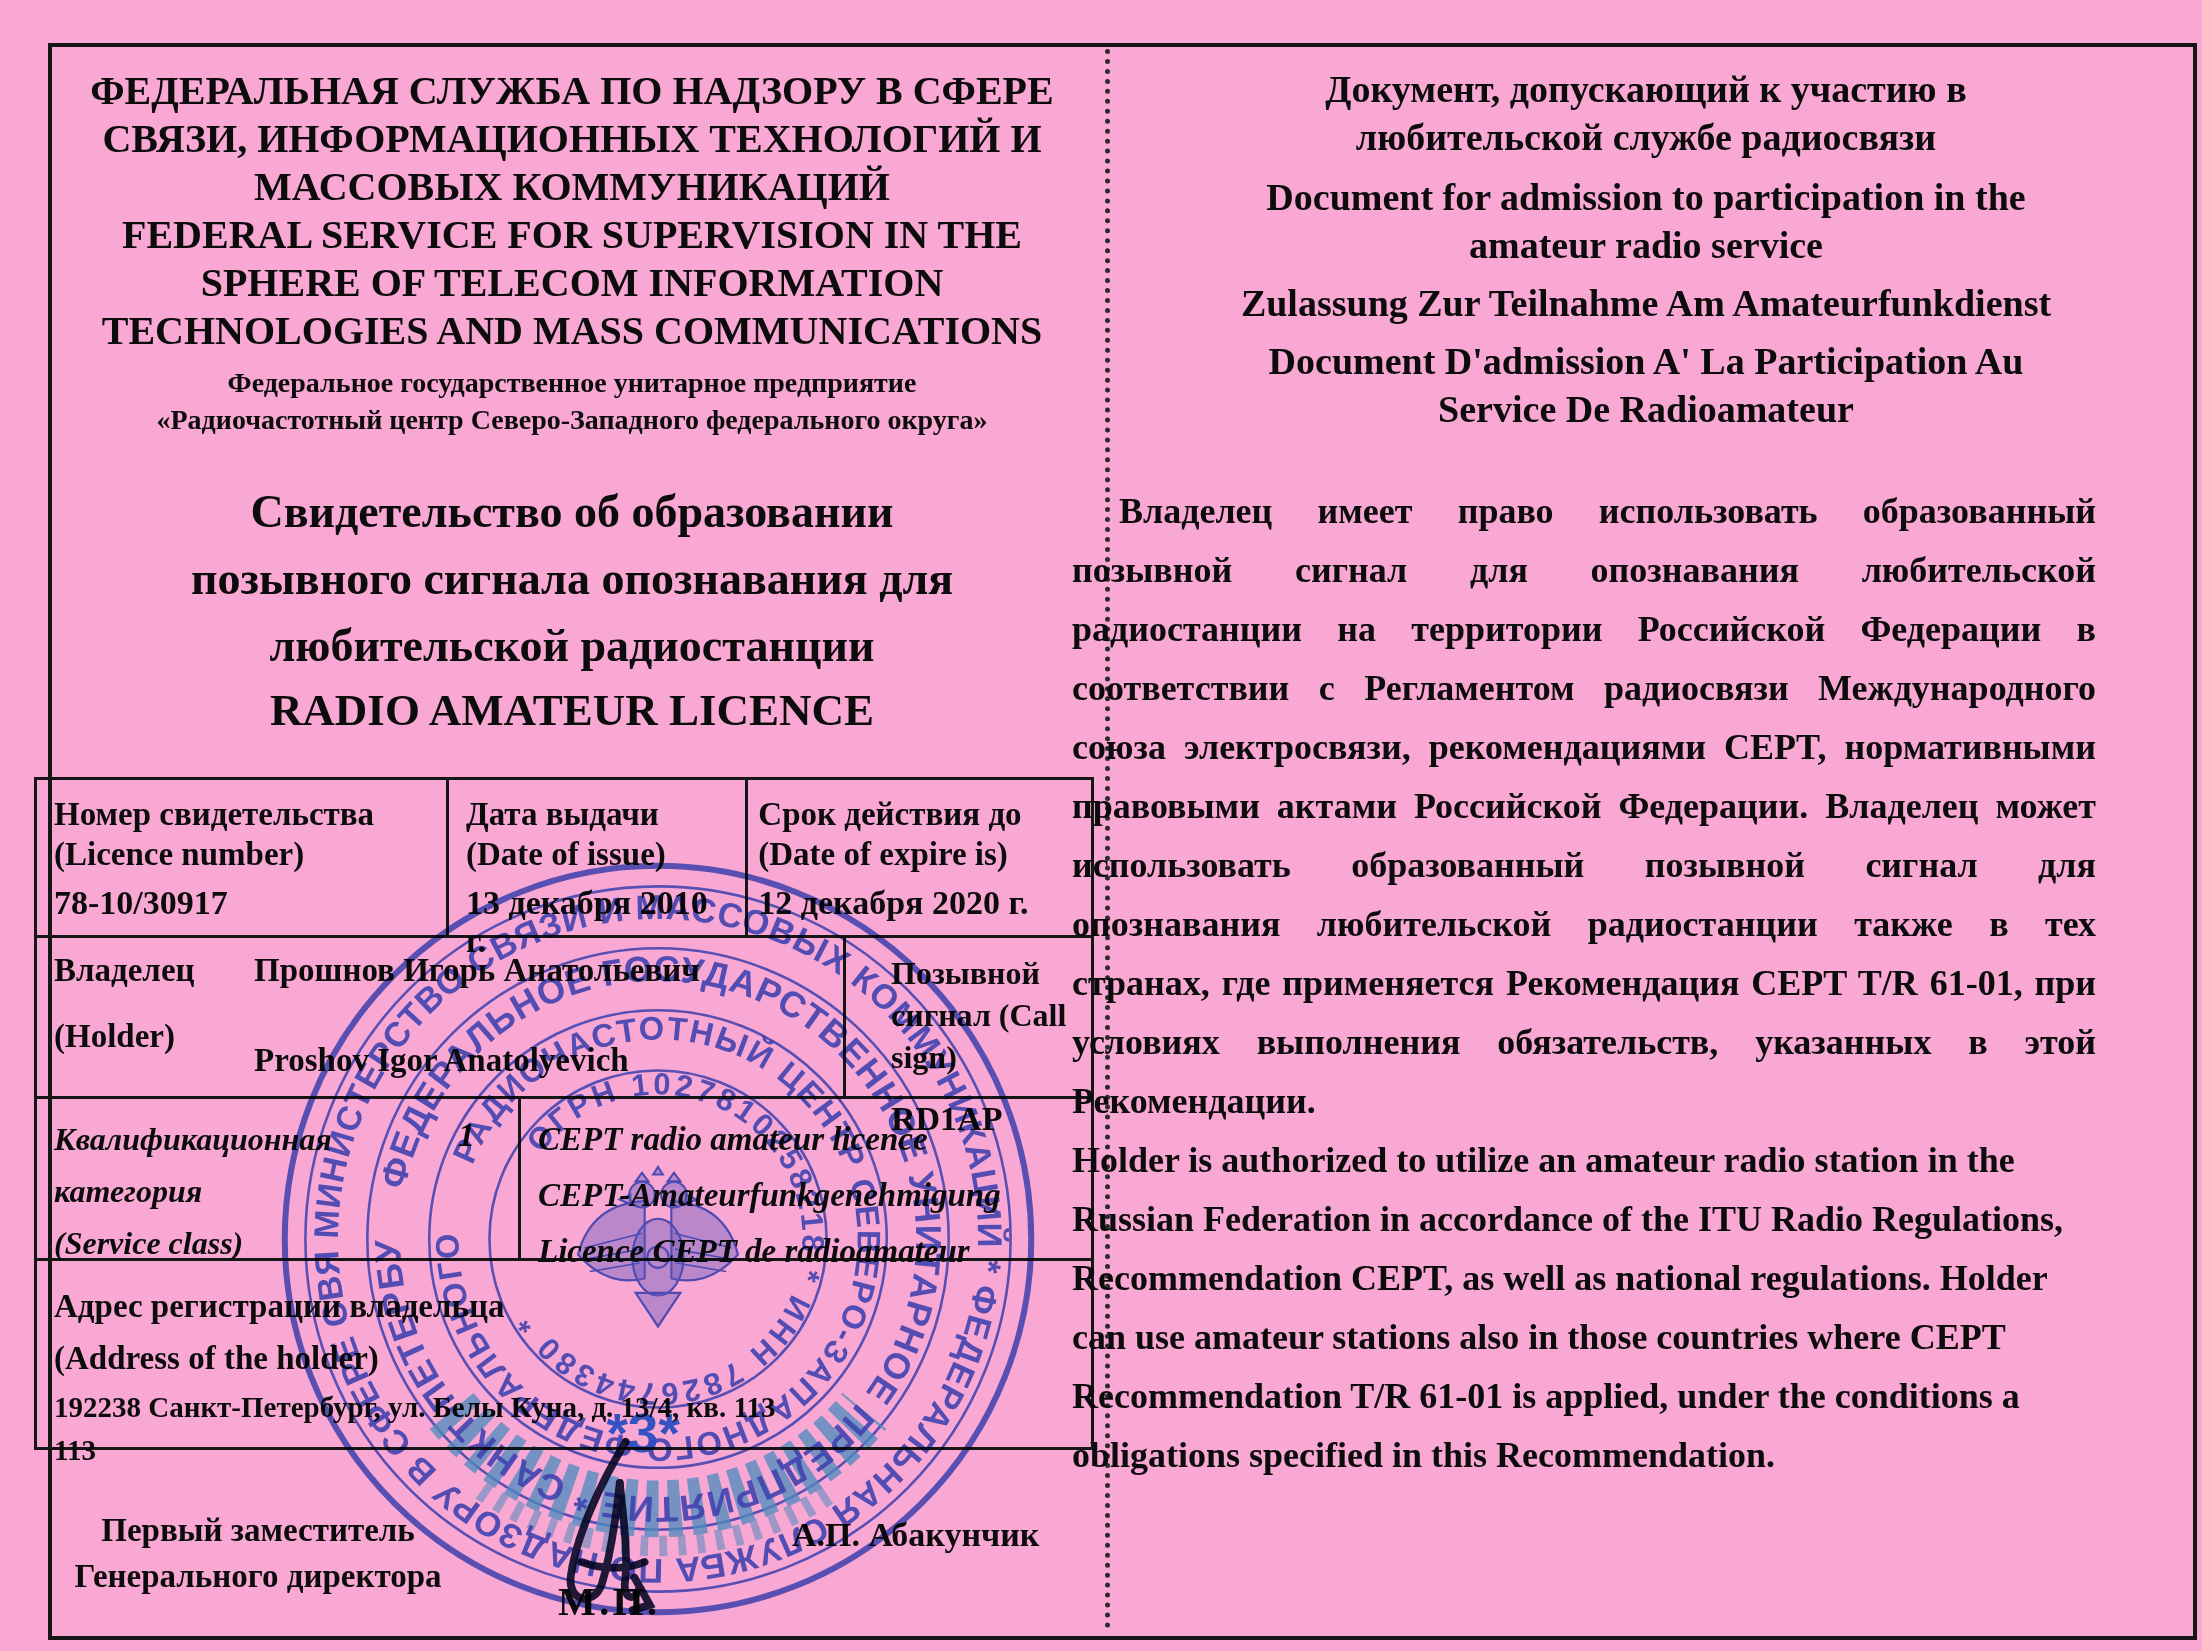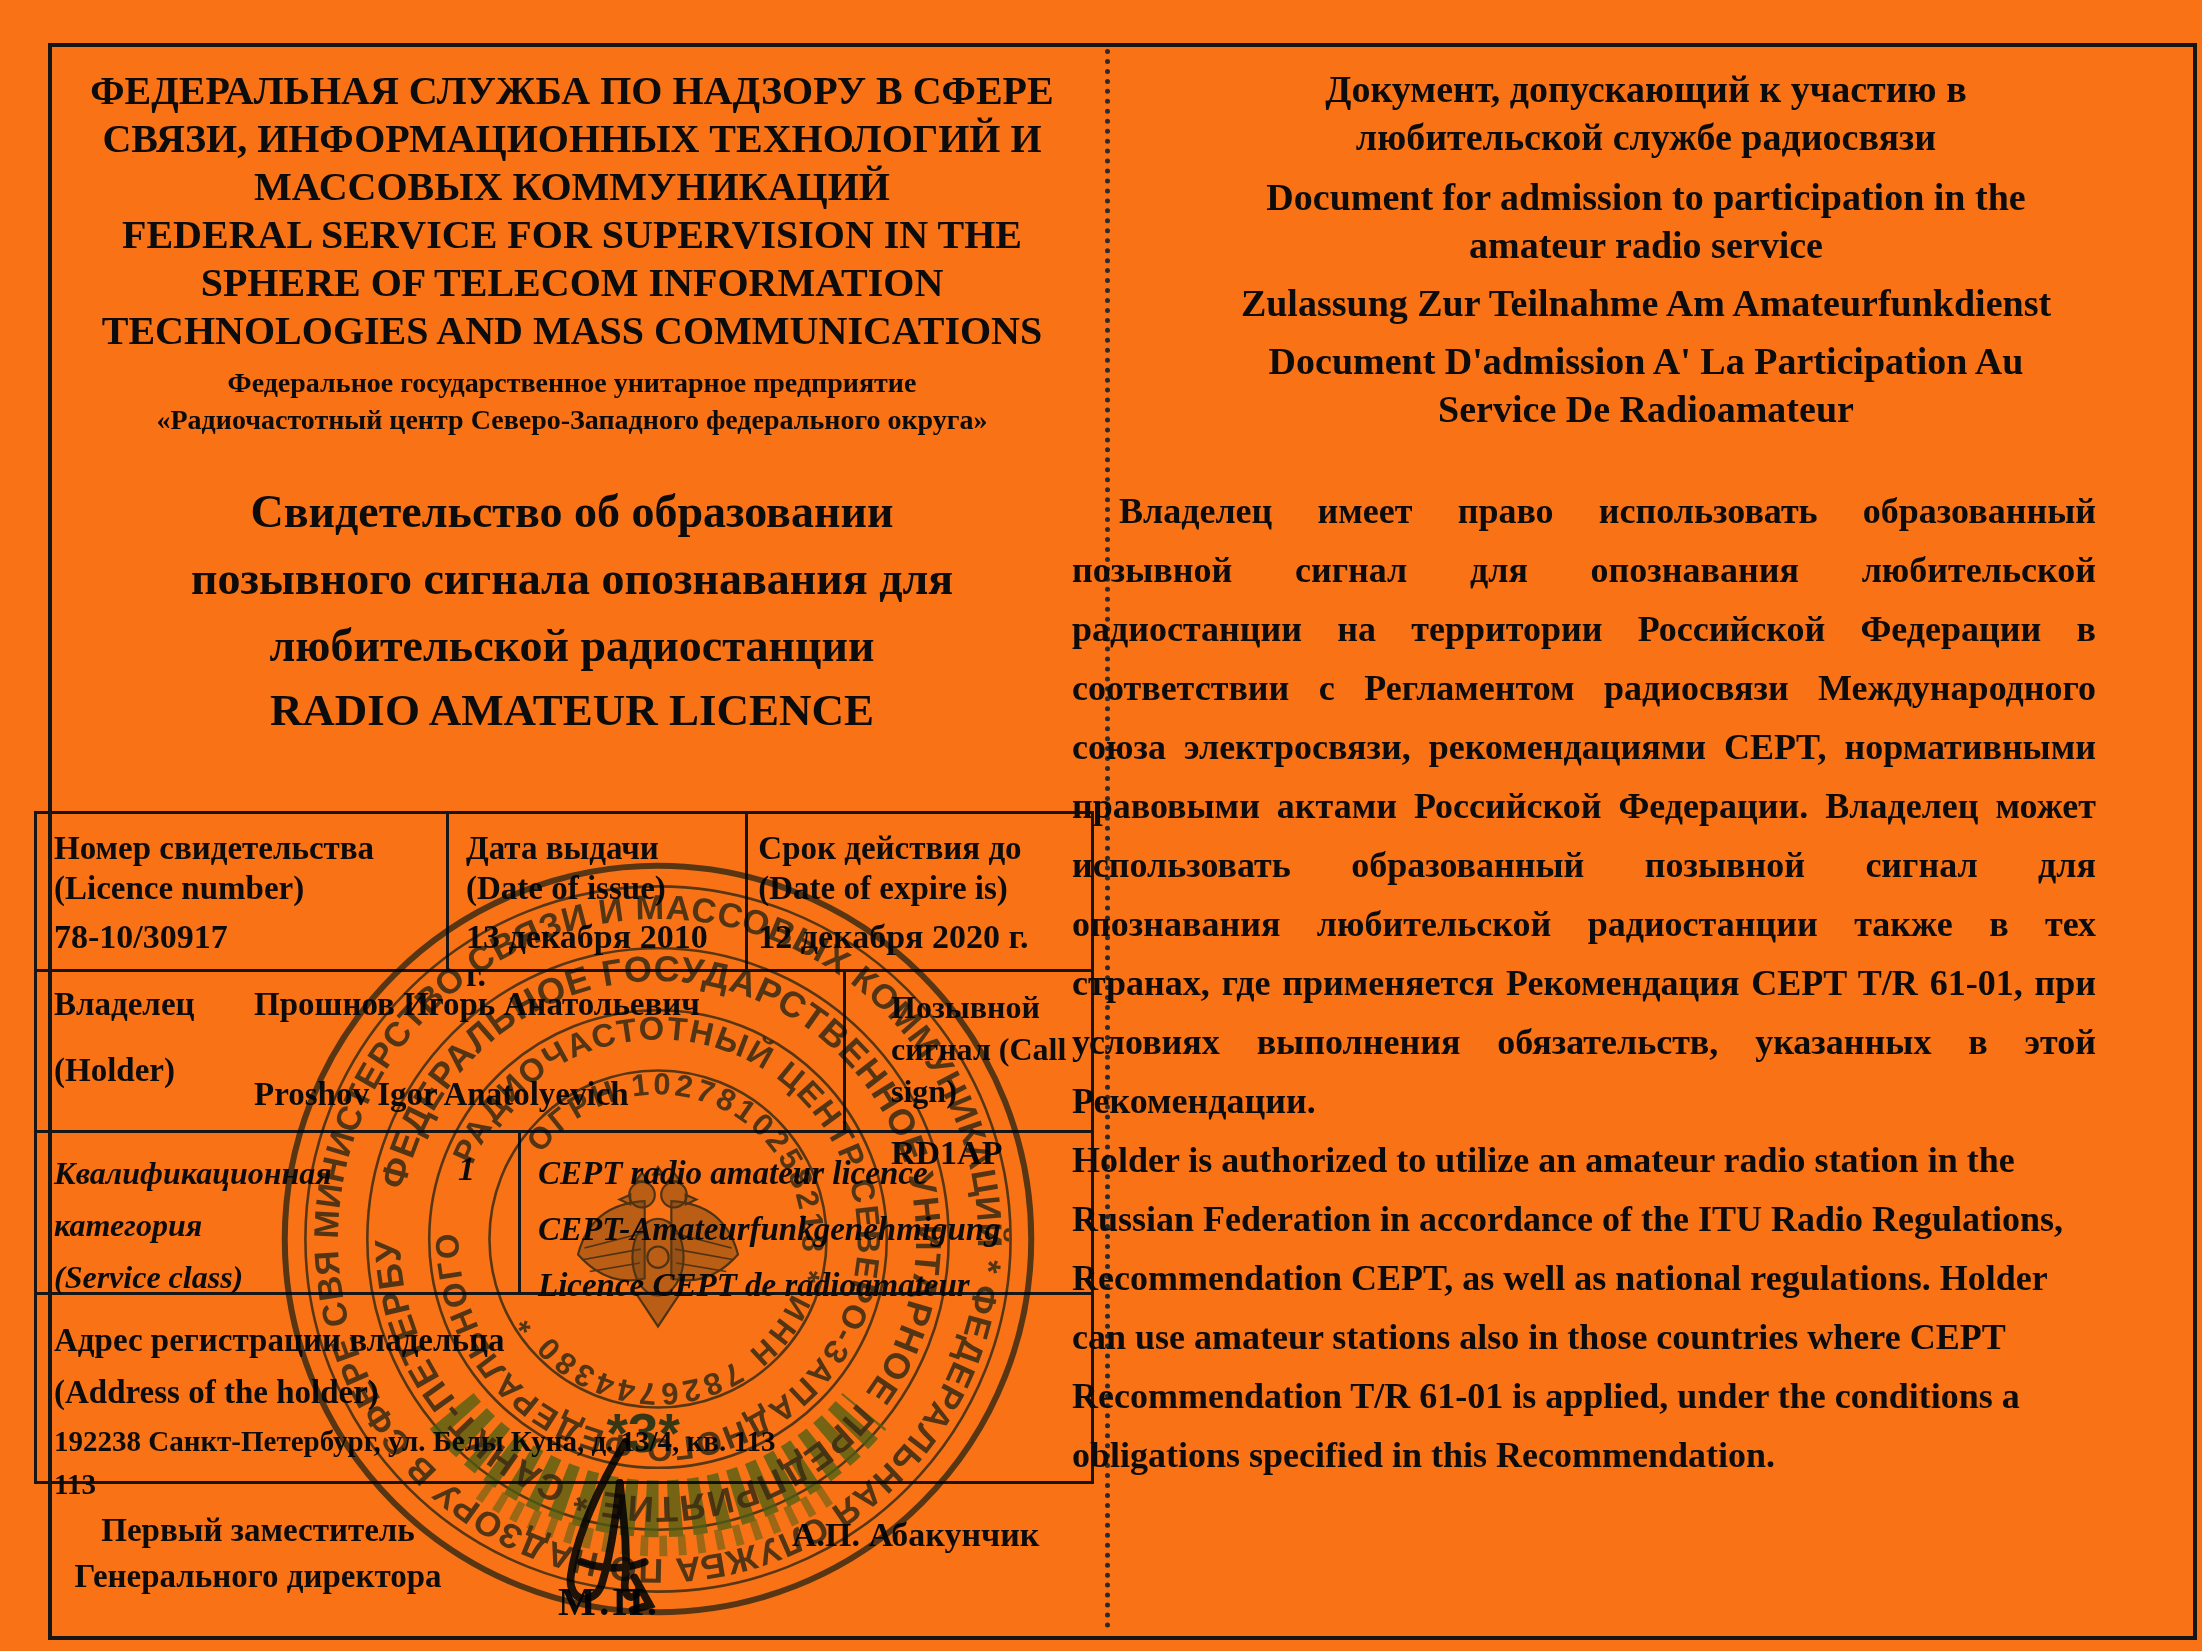--- a/index.html
+++ b/index.html
@@ -1,28 +1,28 @@
 <!DOCTYPE html>
 <html style="font-size:13.8px"><head>
 <meta charset="utf-8">
 <style>
   html,body{margin:0;padding:0;background:#ffffff;}
-  .page{position:relative;width:2203px;height:1652px;background:#f97316;overflow:hidden;
+  .page{position:relative;width:2203px;height:1652px;background:#f9a8d4;overflow:hidden;
         font-family:"Liberation Serif","DejaVu Serif",serif;color:#0c0c0c;font-weight:bold;}
   .abs{position:absolute;}
   .frame{left:48px;top:43px;width:2141px;height:1589px;border:4.3px solid #161616;}
   .divider{left:1105px;top:49px;height:1580px;width:0;border-left:5.2px dotted #2b2b2b;}
 
   
   .l-header{left:60px;top:67px;width:1024px;text-align:center;font-size:40px;line-height:48px;}
   .l-header .sub{font-size:28px;line-height:37px;margin-top:8.6px;}
   .l-title{left:60px;top:478px;width:1024px;text-align:center;font-size:46px;line-height:67px;}
   .l-title .en{font-size:45px;line-height:62px;}
 
-  .doc-table{left:34px;top:777px;width:1060px;height:673px;border:3.4px solid #161616;box-sizing:border-box;margin-top:34px;}
+  .doc-table{left:34px;top:777px;width:1060px;height:673px;border:3.4px solid #161616;box-sizing:border-box;}
   .trow{display:flex;box-sizing:border-box;border-bottom:3.4px solid #161616;}
   .trow:last-child{border-bottom:none;}
   .cell{box-sizing:border-box;border-right:3.4px solid #161616;padding:13.8px 17px 0 17px;}
   .cell:last-child{border-right:none;}
   .lab{font-size:33px;line-height:40px;}
   .val{font-size:34px;margin-top:10.3px;}
 
   .holder-cell{display:flex;padding-top:12px;}
   .holder-labels{width:176px;}
   .holder-labels .l2{margin-top:26px;}

